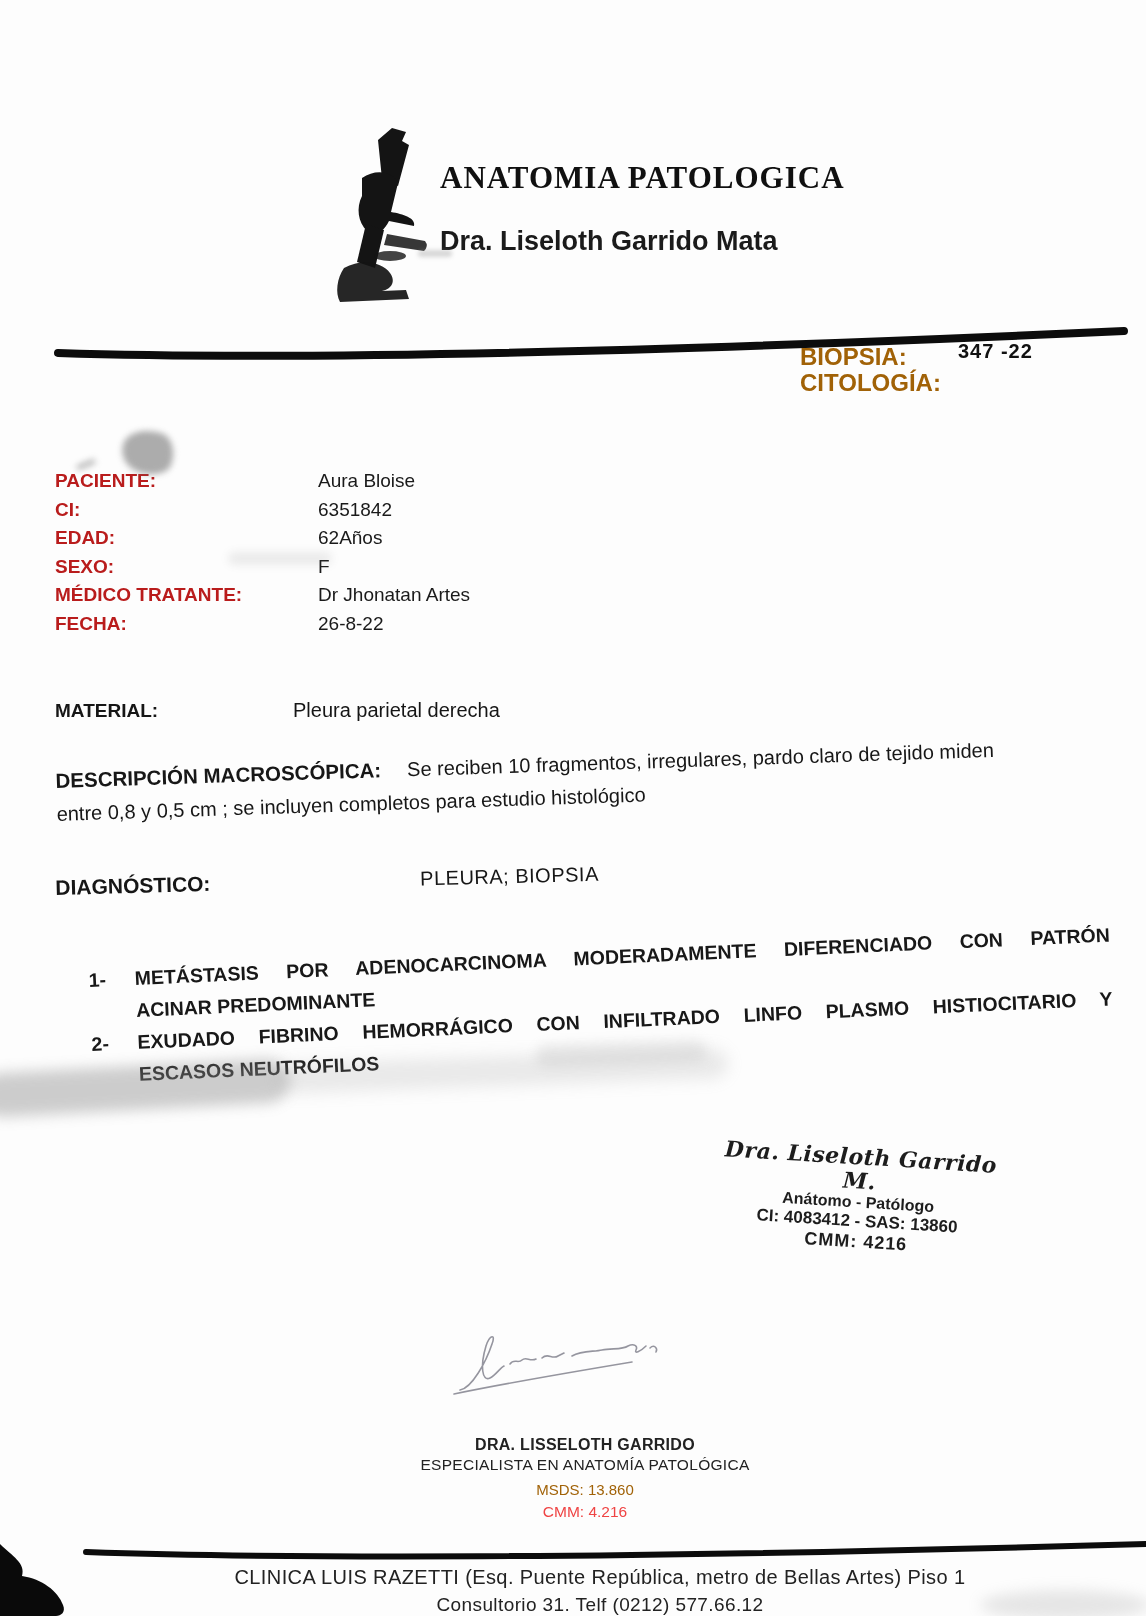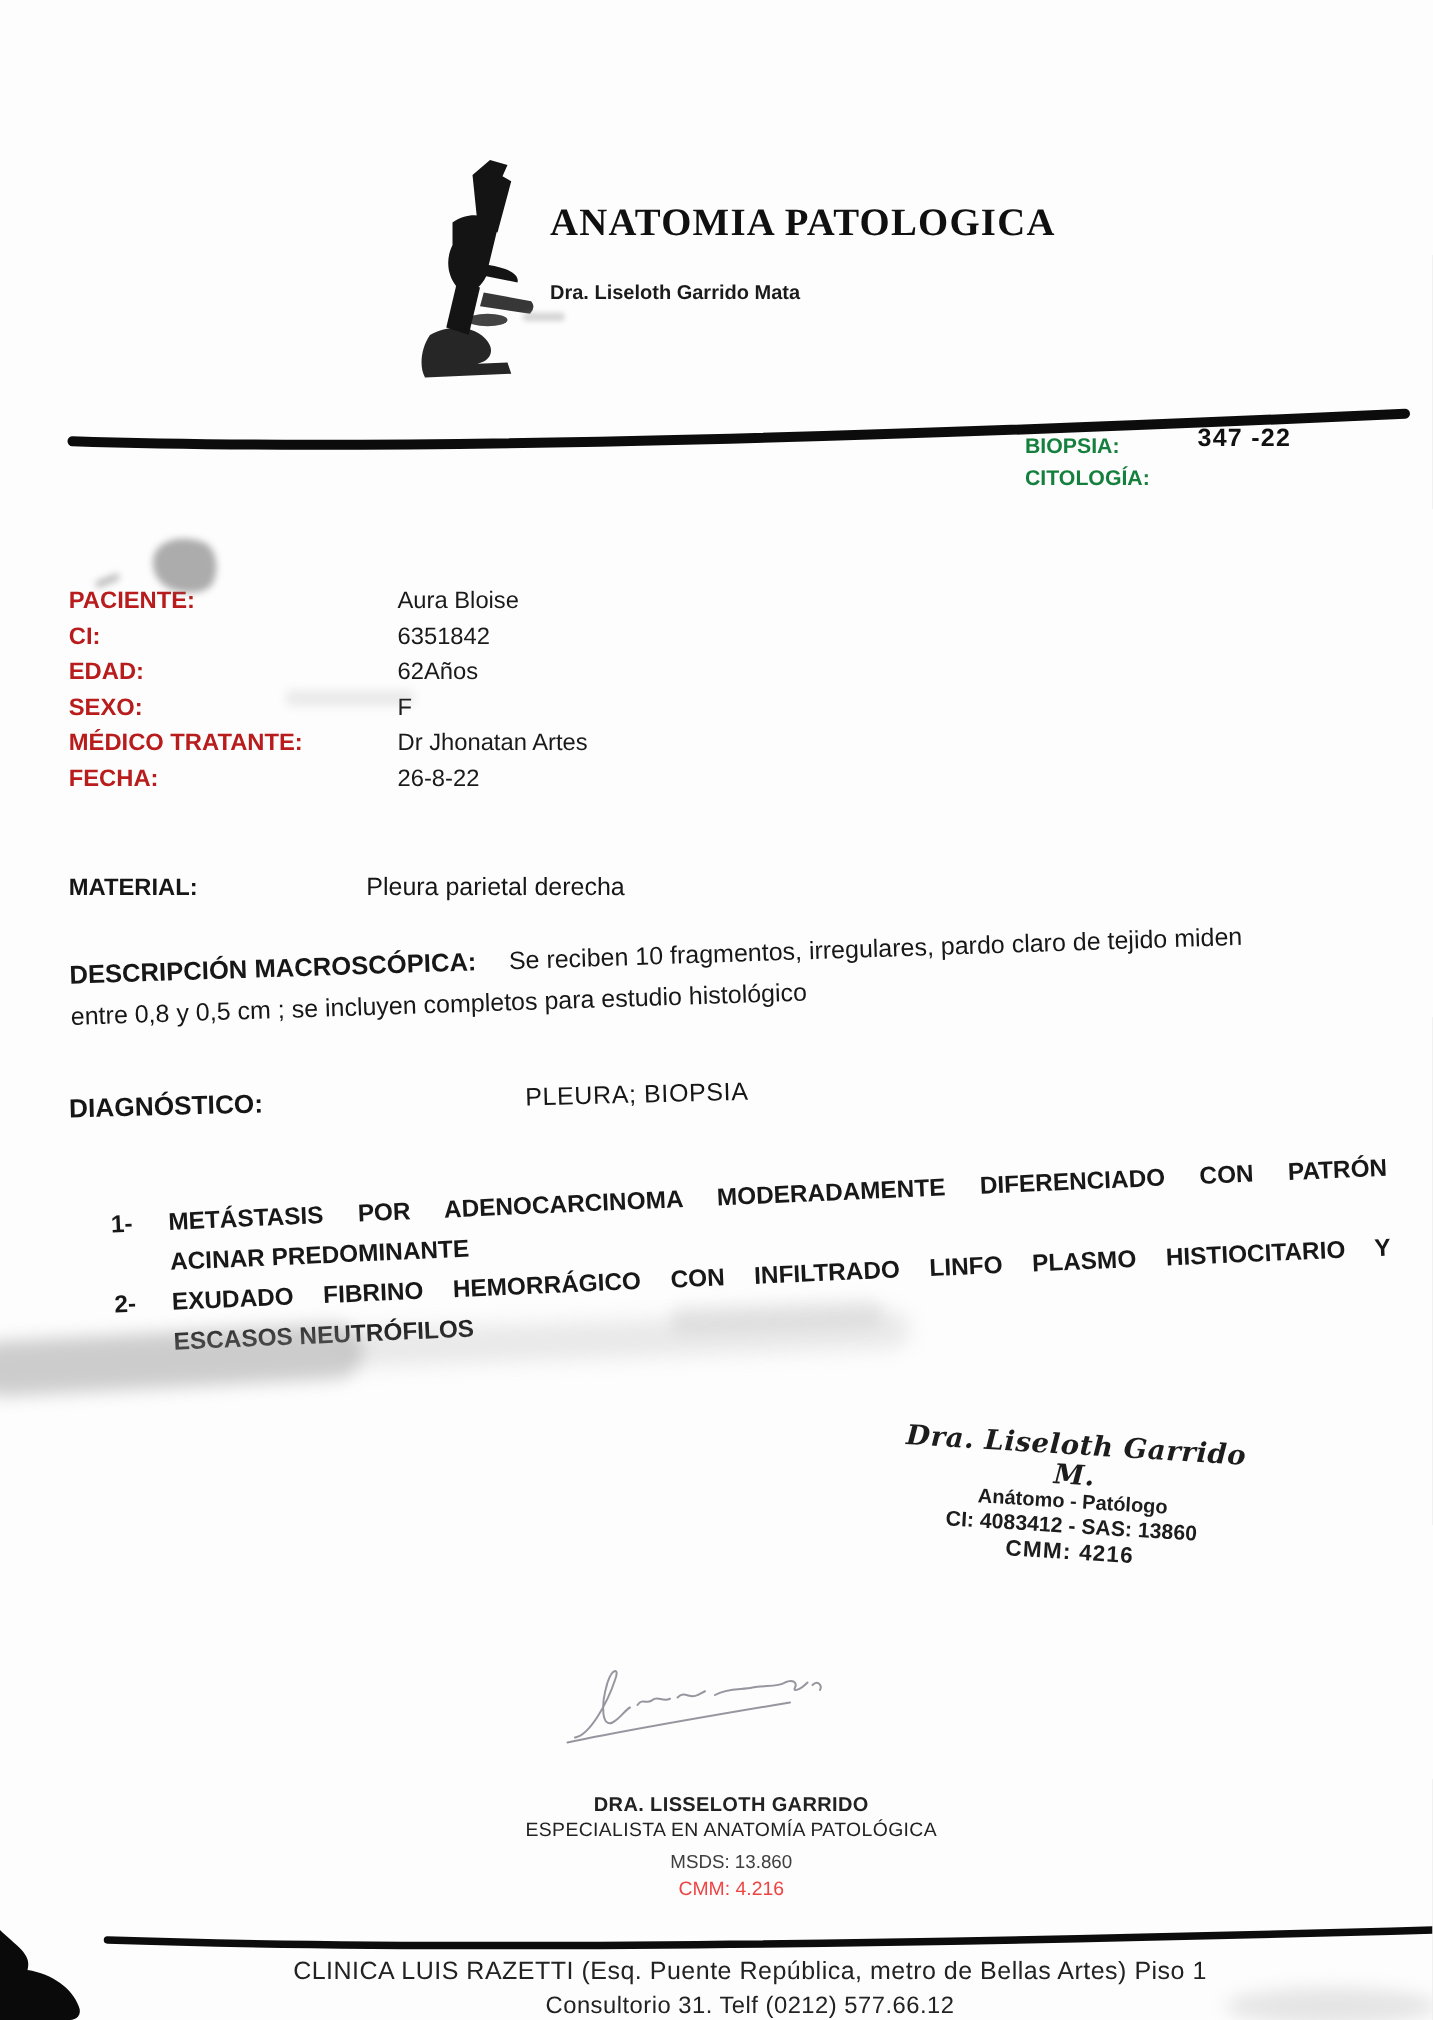--- a/index.html
+++ b/index.html
@@ -15,25 +15,25 @@
   .abs{position:absolute;}
   
   .logo{left:332px;top:126px;width:100px;height:180px;}
   .title{
     left:440px;top:160px;
     font-family:"Liberation Serif", serif;
     font-weight:700;font-size:31px;letter-spacing:1px;color:#101010;text-align:center;
   }
   .subtitle{
     left:440px;top:226px;
-    font-weight:700;font-size:16px;color:#1b1b1b;
+    font-weight:700;font-size:27px;color:#1b1b1b;
   }
   .rule-svg{left:0;top:0;width:1146px;height:1616px;pointer-events:none;}
   
-  .case-labels{left:800px;top:344px;font-weight:700;font-size:17px;line-height:26px;color:#15803d;margin-left:20px;}
+  .case-labels{left:800px;top:344px;font-weight:700;font-size:24px;line-height:26px;color:#a16207;}
   .case-value{left:958px;top:340px;font-weight:700;font-size:20px;letter-spacing:1px;color:#111;}
   
   .patient{left:55px;top:470px;width:640px;}
   .prow{display:flex;height:28.5px;align-items:flex-start;}
   .prow .lab{width:263px;font-weight:700;font-size:19px;color:#b91c1c;}
   .prow .val{font-size:19px;color:#1a1a1a;}
   
   .material{left:55px;top:699px;width:700px;}
   .material .lab{display:inline-block;width:238px;font-weight:700;font-size:19px;}
   .material .val{font-size:20px;}
@@ -73,21 +73,21 @@
   }
   .stamp .s-title{font-weight:700;font-size:16px;line-height:19px;}
   .stamp .s-ids{font-weight:700;font-size:17px;line-height:20px;}
   .stamp .s-cmm{font-weight:700;font-size:18px;line-height:20px;letter-spacing:1px;}
   
   .signature{left:452px;top:1322px;width:240px;height:75px;}
   
   .creds{left:365px;top:1436px;width:440px;text-align:center;color:#222;}
   .creds .c-name{font-weight:700;font-size:16px;margin-bottom:2px;letter-spacing:.3px;}
   .creds .c-spec{font-size:15.5px;margin-bottom:7px;letter-spacing:.3px;}
-  .creds .c-msds{font-size:15px;margin-bottom:5px;color:#404040;}
+  .creds .c-msds{font-size:15px;margin-bottom:5px;color:#a16207;}
   .creds .c-cmm{font-size:15.5px;color:#ef4444;}
   
   .footer-text{left:30px;top:1566px;width:1140px;text-align:center;color:#222;}
   .footer-text .ft1{font-size:20px;letter-spacing:.4px;margin-bottom:5px;}
   .footer-text .ft2{font-size:19px;letter-spacing:.4px;}
   
   .smudge{position:absolute;background:#6a6a6a;filter:blur(3px);}
   .sm-top{left:122px;top:430px;width:52px;height:44px;opacity:.55;border-radius:64% 36% 55% 45%/50% 60% 40% 50%;transform:rotate(18deg);}
   .sm-tick{left:76px;top:462px;width:20px;height:5px;opacity:.5;transform:rotate(-22deg);border-radius:3px;}
   .sm-sexo{left:228px;top:552px;width:104px;height:13px;opacity:.12;border-radius:8px;filter:blur(4px);}

